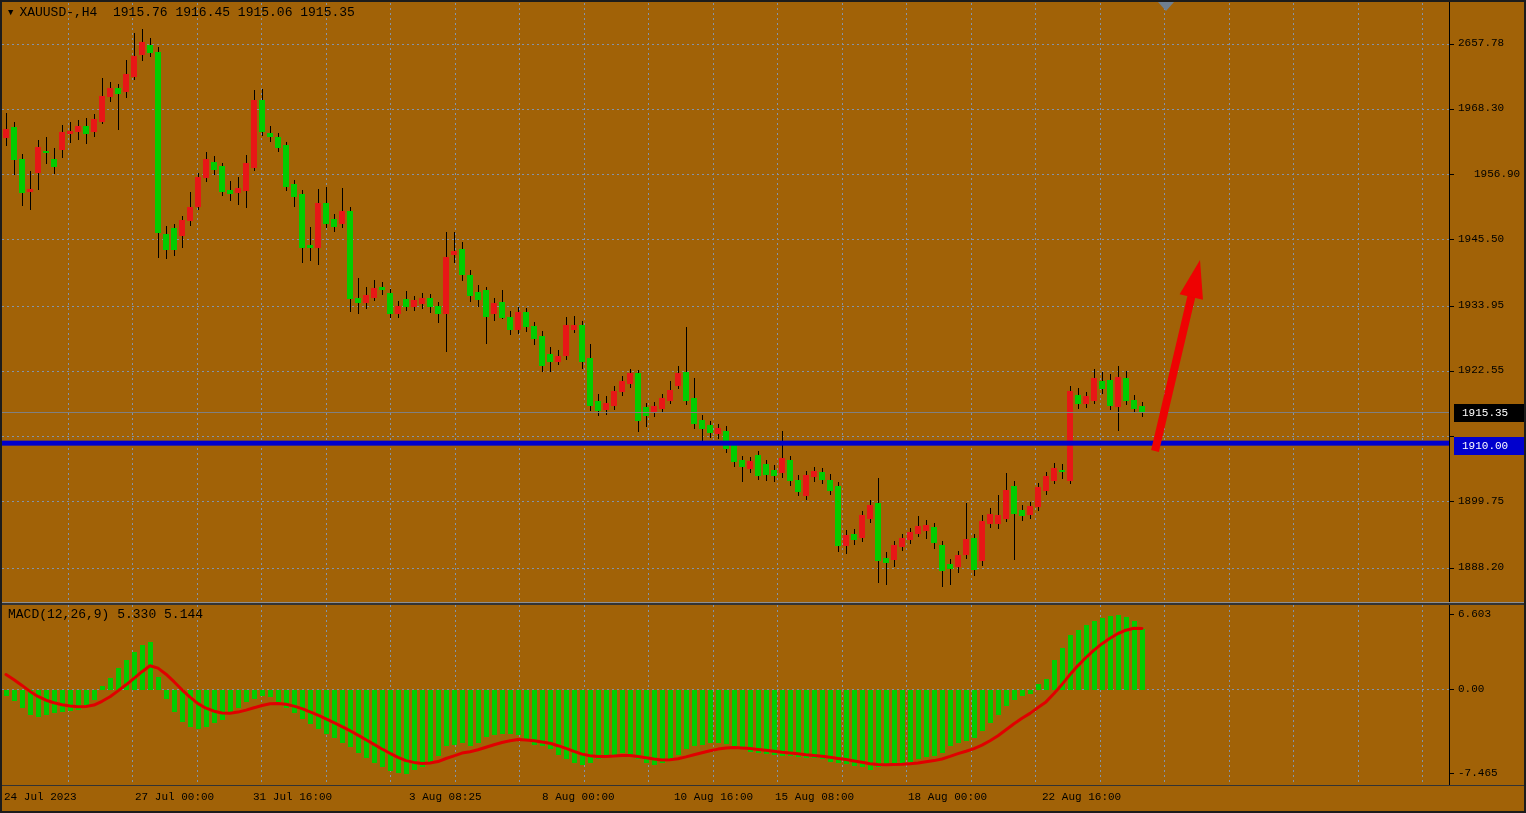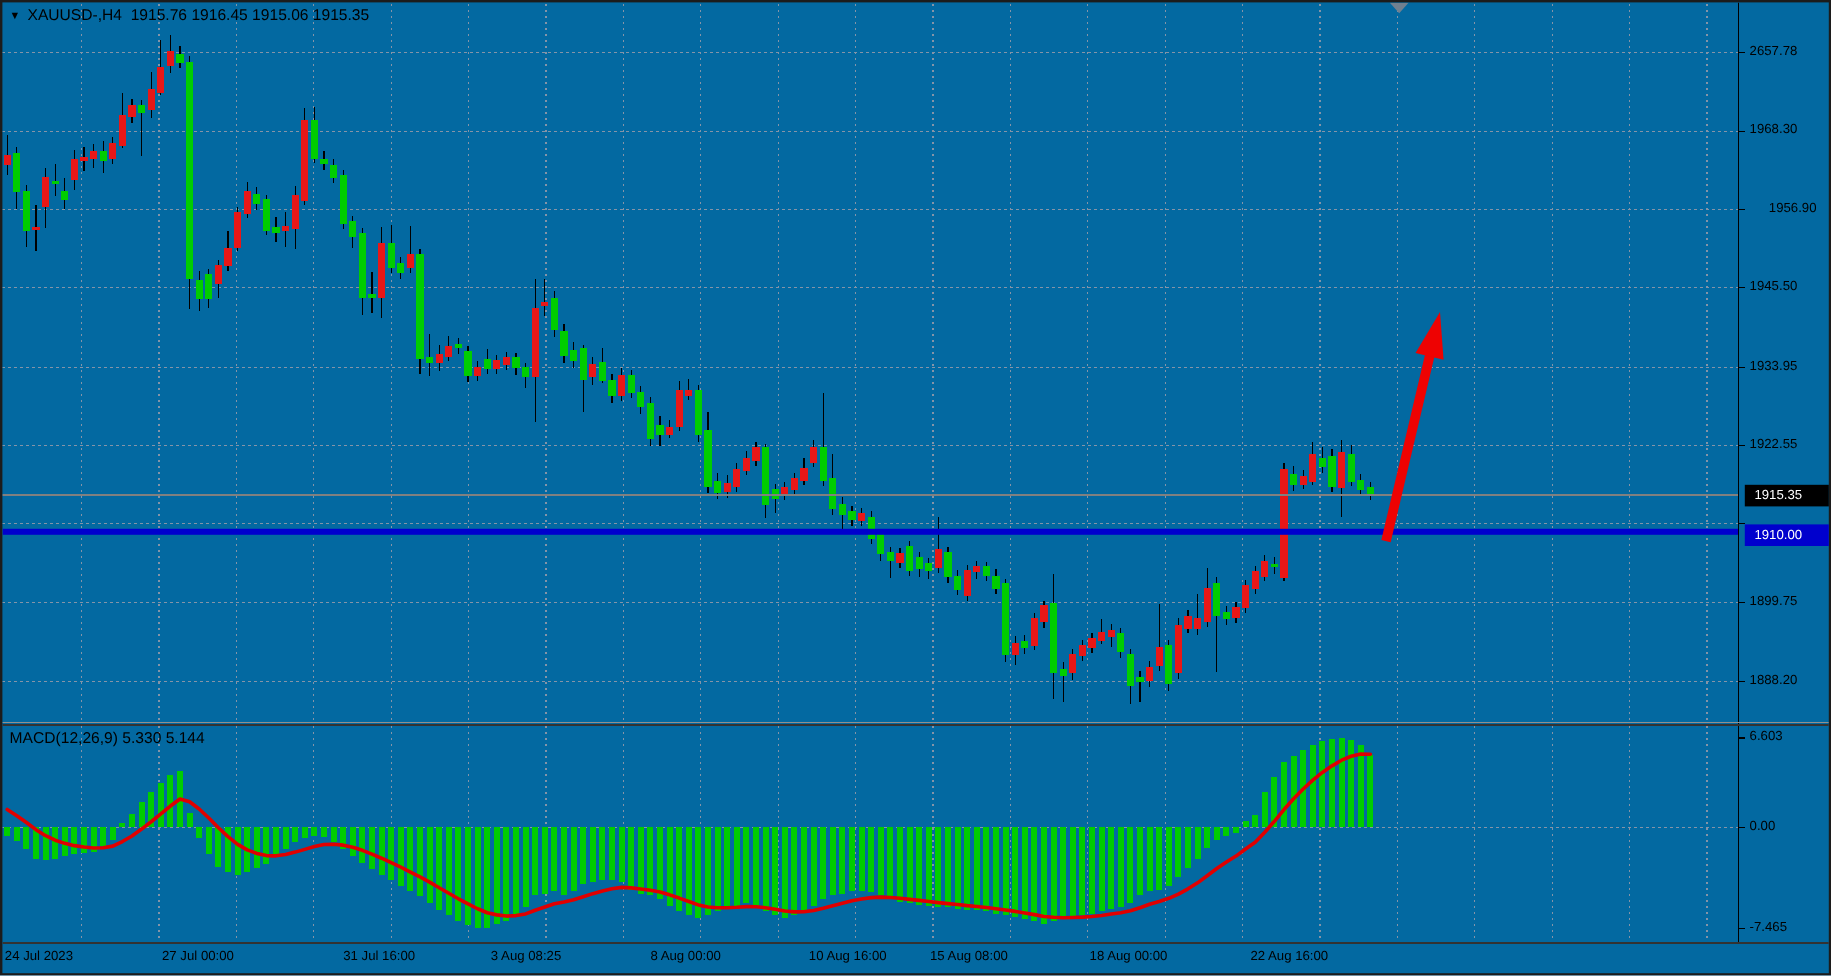--- a/index.html
+++ b/index.html
@@ -1,18 +1,18 @@
 <!DOCTYPE html>
 <html><head>
 <meta charset="utf-8">
 <style>
   html,body{margin:0;padding:0;background:#fff;}
-  #window{position:relative;width:1522px;height:809px;background:#0369a1;
+  #window{position:relative;width:1522px;height:809px;background:#a16207;
           border:2px solid #1c1c1c;overflow:hidden;
-          font-family:Liberation Sans, sans-serif;}
+          font-family:Liberation Mono, monospace;}
   #chart-svg{position:absolute;left:0;top:0;}
   .pane-label{position:absolute;color:#000;font-size:13px;white-space:pre;z-index:6;}
   #chart-title{left:6px;top:3px;}
   #macd-label{left:6px;top:605px;text-align:center;}
   .tri{display:inline-block;font-size:9px;vertical-align:1px;margin-right:6px;}
   .axis-label{position:absolute;left:1456px;font-size:11px;color:#000;z-index:3;white-space:nowrap;}
   .time-label{position:absolute;top:789px;font-size:11px;color:#000;z-index:3;white-space:nowrap;}
   .price-flag{position:absolute;left:1452px;width:70px;height:18px;line-height:18px;
               color:#fff;font-size:11px;padding-left:8px;z-index:5;}
   #current-price-flag{background:#000;}
@@ -544,20 +544,20 @@
     <div class="axis-label" style="top: 297.001px;">1933.95</div>
     <div class="axis-label" style="top: 362.287px;">1922.55</div>
     <div class="axis-label" style="top: 410px;">1911.15</div>
     <div class="axis-label" style="top: 492.858px; text-align: center;">1899.75</div>
     <div class="axis-label" style="top: 559.002px;">1888.20</div>
     <div class="axis-label" style="top: 605.998px;">6.603</div>
     <div class="axis-label" style="top: 680.5px;">0.00</div>
     <div class="axis-label" style="top: 764.728px;">-7.465</div>
     <div class="time-label" style="left: 2px;">24 Jul 2023</div>
     <div class="time-label" style="left: 133px;">27 Jul 00:00</div>
-    <div class="time-label" style="left: 284px;">31 Jul 16:00</div>
+    <div class="time-label" style="left: 251px;">31 Jul 16:00</div>
     <div class="time-label" style="left: 407px;">3 Aug 08:25</div>
     <div class="time-label" style="left: 540px;">8 Aug 00:00</div>
     <div class="time-label" style="left: 672px;">10 Aug 16:00</div>
     <div class="time-label" style="left: 773px;">15 Aug 08:00</div>
     <div class="time-label" style="left: 906px;">18 Aug 00:00</div>
     <div class="time-label" style="left: 1040px;">22 Aug 16:00</div>
   </div>
 
 </body></html>

